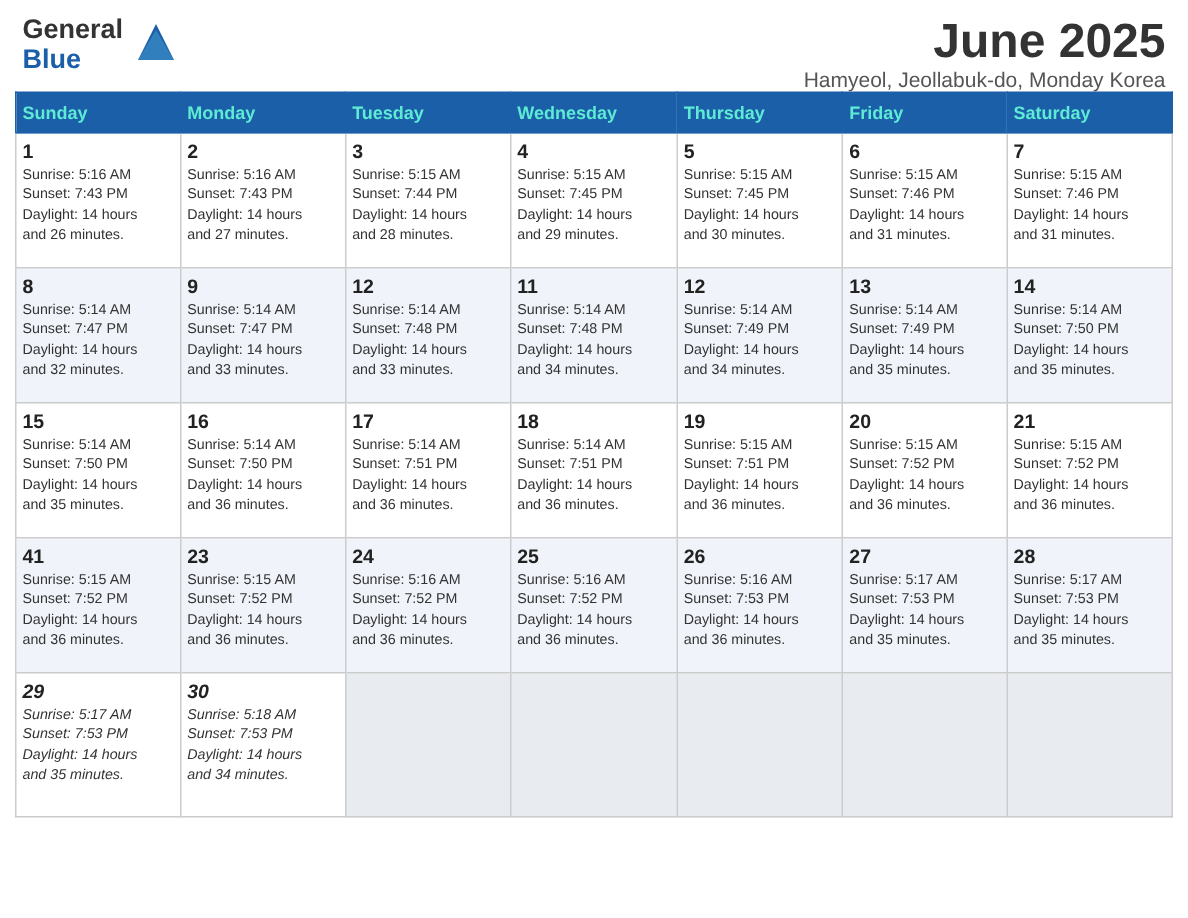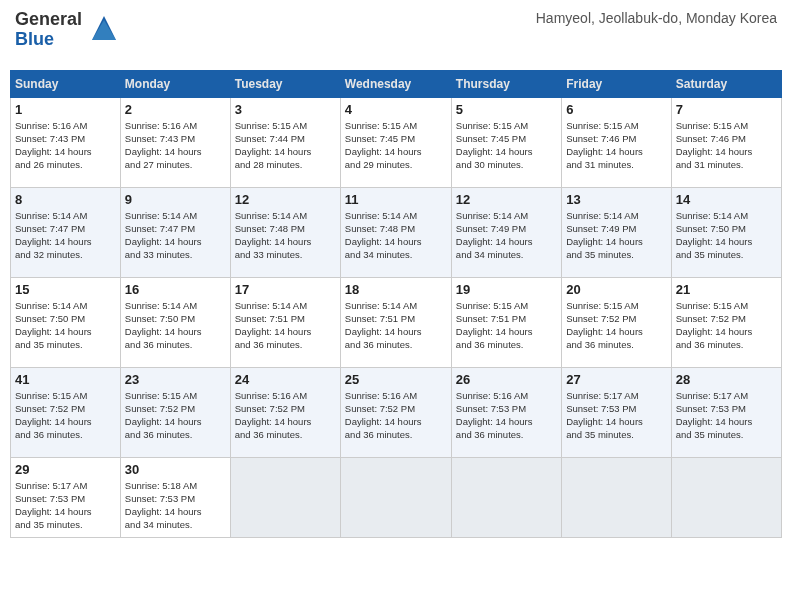--- a/index.html
+++ b/index.html
@@ -7,21 +7,21 @@
       font-family: Arial, sans-serif;
       background: #fff;
       width: 792px;
       min-height: 612px;
       padding: 10px;
     }
     .header {
       display: flex;
       justify-content: space-between;
       align-items: flex-start;
-      margin-bottom: 20px;
+      margin-bottom: 0;
       padding: 0 5px;
     }
     .logo {
       display: flex;
       align-items: center;
     }
     .title-block {
       text-align: right;
     }
     .month-title {
@@ -34,21 +34,21 @@
       font-size: 14px;
       color: #555;
     }
     table {
       width: 100%;
       border-collapse: collapse;
       font-size: 10px;
     }
     thead th {
       background-color: #1a5fa8;
-      color: #e5e5e5;
+      color: #5eead4;
       font-weight: bold;
       font-size: 12px;
       padding: 6px 4px;
       text-align: left;
       border: 1px solid #1a5fa8;
     }
     tbody td {
       border: 1px solid #ccc;
       vertical-align: top;
       padding: 4px;
@@ -70,38 +70,40 @@
     }
     .day-info {
       color: #333;
       font-size: 9.5px;
       line-height: 1.4;
     }
     .empty-cell {
       background-color: #e8ecf0 !important;
     }
     .last-row td {
-      height: 80px;
+      height: 96px;
+      font-style: italic;
     }
   </style>
 </head>
 <body>
 
 <div class="header">
   <div class="logo">
     <div style="display:flex;flex-direction:column;line-height:1.1;">
       <span style="font-size:18px;font-weight:bold;color:#333;">General</span>
       <span style="font-size:18px;font-weight:bold;color:#1a5fa8;">Blue</span>
     </div>
     <svg width="32" height="32" viewBox="0 0 32 32" style="margin-left:2px;margin-top:-4px;">
       <polygon points="8,28 20,4 32,28" fill="#1a5fa8"></polygon>
       <polygon points="8,28 20,8 32,28" fill="#4a9fd4" opacity="0.5"></polygon>
     </svg>
   </div>
   <div class="title-block">
+    <div class="month-title">June 2025</div>
     <div class="location-title">Hamyeol, Jeollabuk-do, Monday Korea</div>
   </div>
 </div>
 
 <table>
   <thead>
     <tr>
     <th>Sunday</th>
         <th>Monday</th>
         <th>Tuesday</th>

